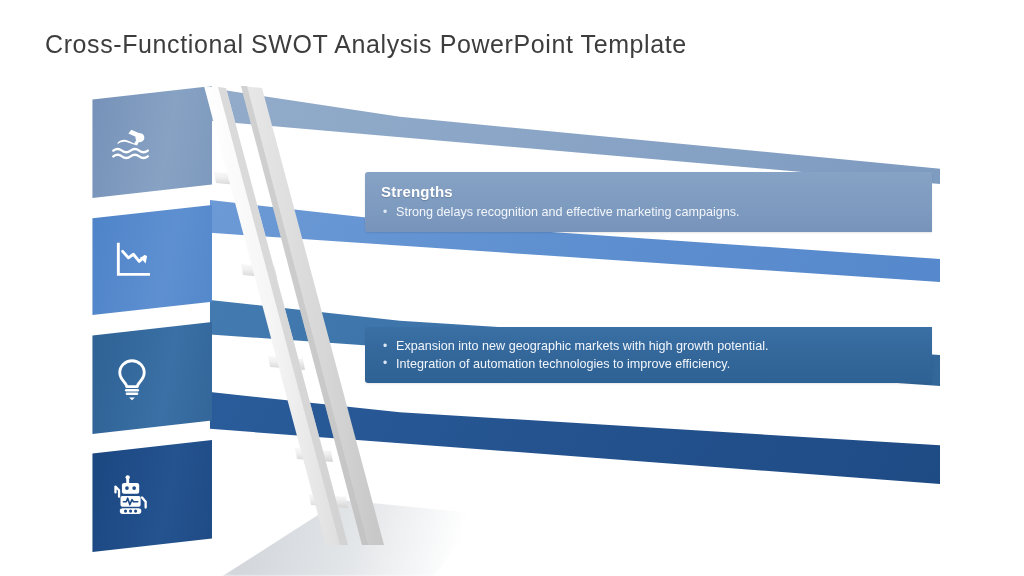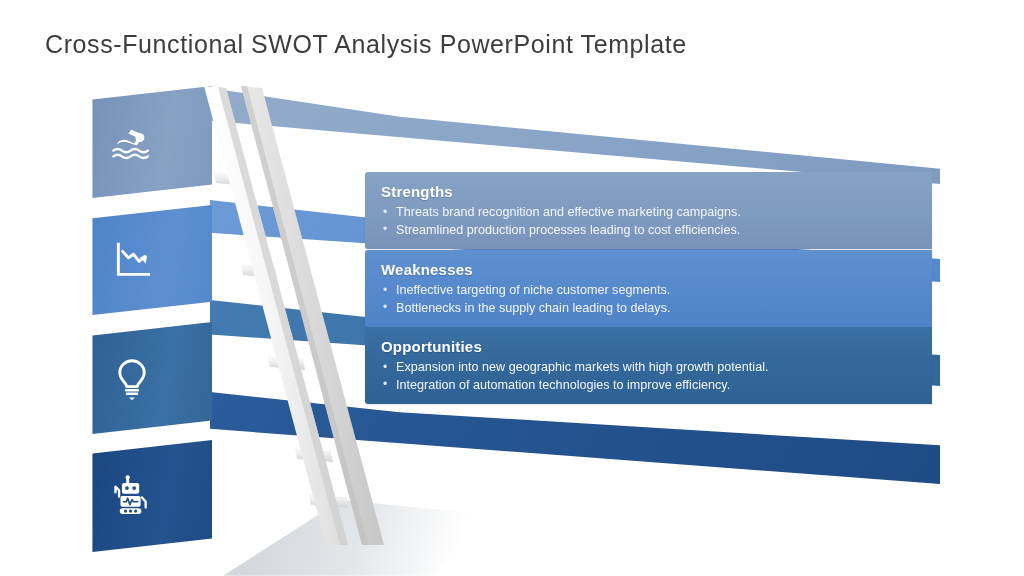--- a/index.html
+++ b/index.html
@@ -212,35 +212,26 @@
           <circle cx="23" cy="53" r="2.2" fill="#1f4b85"></circle>
           <circle cx="30" cy="53" r="2.2" fill="#1f4b85"></circle>
           <circle cx="37" cy="53" r="2.2" fill="#1f4b85"></circle>
         </svg>
       </div>
     </div>
 
     <div class="panel" style="top:172px; background:linear-gradient(180deg,#86a2c4 0%,#7e9bc0 55%,#7893ba 100%);">
       <h3>Strengths</h3>
       <ul>
-        <li>Threats brand recognition and effective marketing campaigns.</li>
-        <li>Streamlined production processes leading to cost efficiencies.</li>
+        <li>Strong delays recognition and effective marketing campaigns.</li>
       </ul>
     </div>
 
-    <div class="panel" style="top:250px; background:linear-gradient(180deg,#5f90d0 0%,#5588cc 55%,#4f83c8 100%);">
-      <h3>Weaknesses</h3>
-      <ul>
-        <li>Ineffective targeting of niche customer segments.</li>
-        <li>Bottlenecks in the supply chain leading to delays.</li>
-      </ul>
-    </div>
 
     <div class="panel" style="top:327px; background:linear-gradient(180deg,#3a70a5 0%,#336699 55%,#2e6194 100%);">
-      <h3>Opportunities</h3>
       <ul>
         <li>Expansion into new geographic markets with high growth potential.</li>
         <li>Integration of automation technologies to improve efficiency.</li>
       </ul>
     </div>
 
 
     <div class="floor-shadow"></div>
 
     <svg id="ladder" viewBox="0 0 1024 576">

